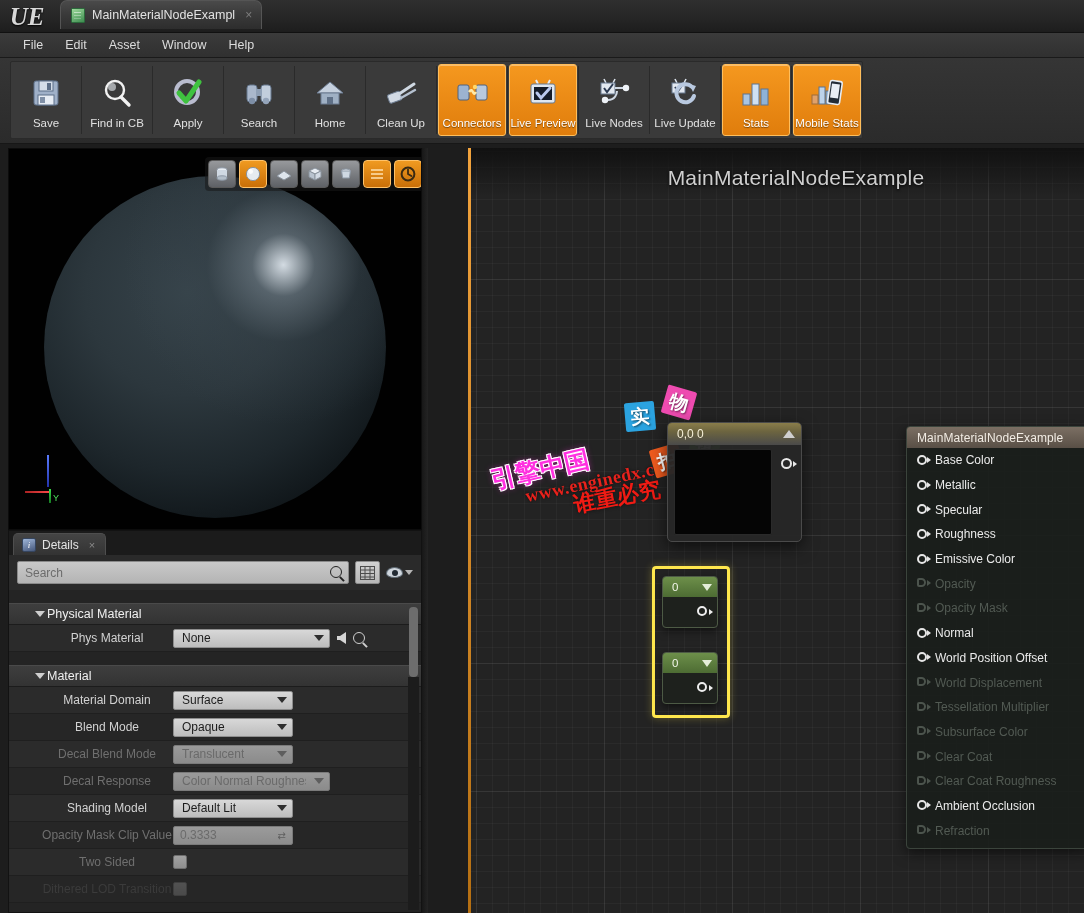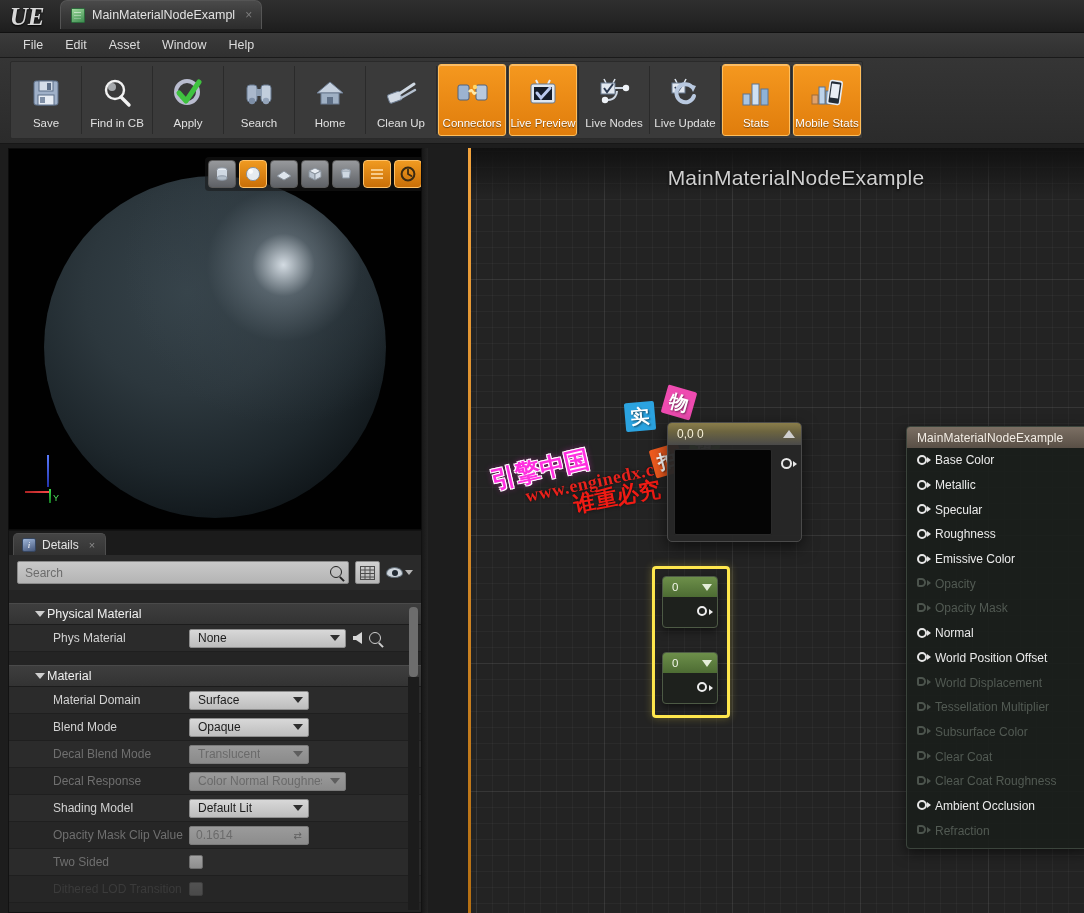--- a/index.html
+++ b/index.html
@@ -201,22 +201,22 @@
   .tri-dn {
     width: 0; height: 0; border-left: 5px solid transparent;
     border-right: 5px solid transparent; border-top: 6px solid #cfcfcf;
   }
   .prop-row {
     display: flex; align-items: center; height: 27px;
     border-bottom: 1px solid #1f1f1f; background: #2b2b2b;
   }
   .prop-row.alt { background: #262626; }
   .prop-label {
-    width: 180px; padding-left: 44px; color: #d2d2d2; font-size: 12px;
-    white-space: nowrap; overflow: hidden;
+    width: 164px; padding-left: 32px; color: #d2d2d2; font-size: 12px;
+    white-space: nowrap; overflow: hidden; text-align: center;
   }
   .prop-label.dim { color: #6f6f6f; }
   .prop-val { flex: 1; padding-right: 14px; display: flex; align-items: center; gap: 7px; }
   .combo {
     height: 19px; border-radius: 2px; border: 1px solid #8d8d8d;
     background: linear-gradient(180deg, #d8d8d8, #bdbdbd);
     display: flex; align-items: center; justify-content: space-between;
     padding: 0 5px 0 8px; color: #1c1c1c; font-size: 12px;
   }
   .combo.dim {
@@ -789,21 +789,21 @@
             <span class="cv">Default Lit</span>
             <span class="caret"></span>
           </div>
         </div>
       </div>
 
       <div class="prop-row alt">
         <div class="prop-label dim">Opacity Mask Clip Value</div>
         <div class="prop-val">
           <div class="numfield">
-            <span>0.1614</span>
+            <span>0.3333</span>
             <span class="spin">⇄</span>
           </div>
         </div>
       </div>
 
       <div class="prop-row">
         <div class="prop-label dim">Two Sided</div>
         <div class="prop-val">
           <span class="checkbox"></span>
         </div>

